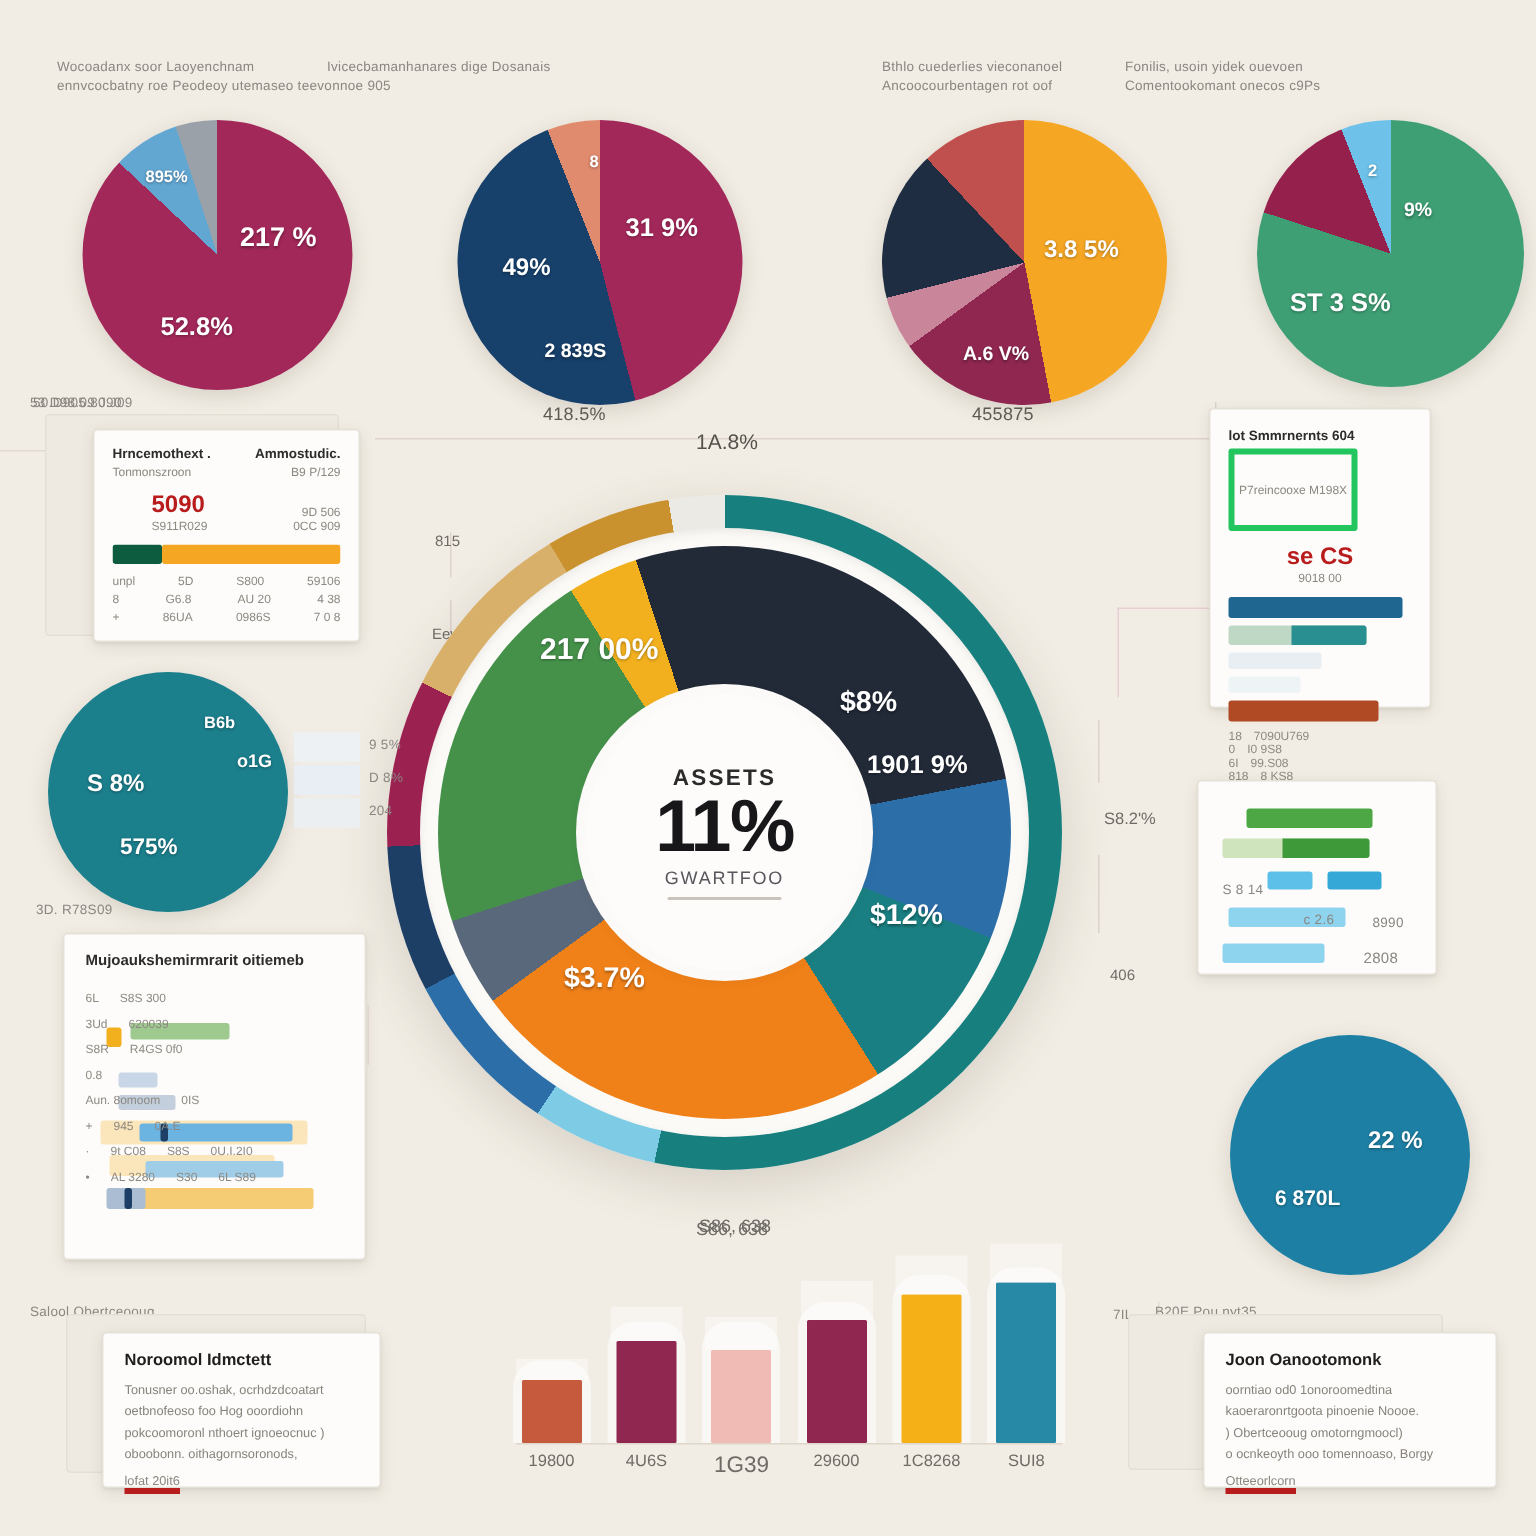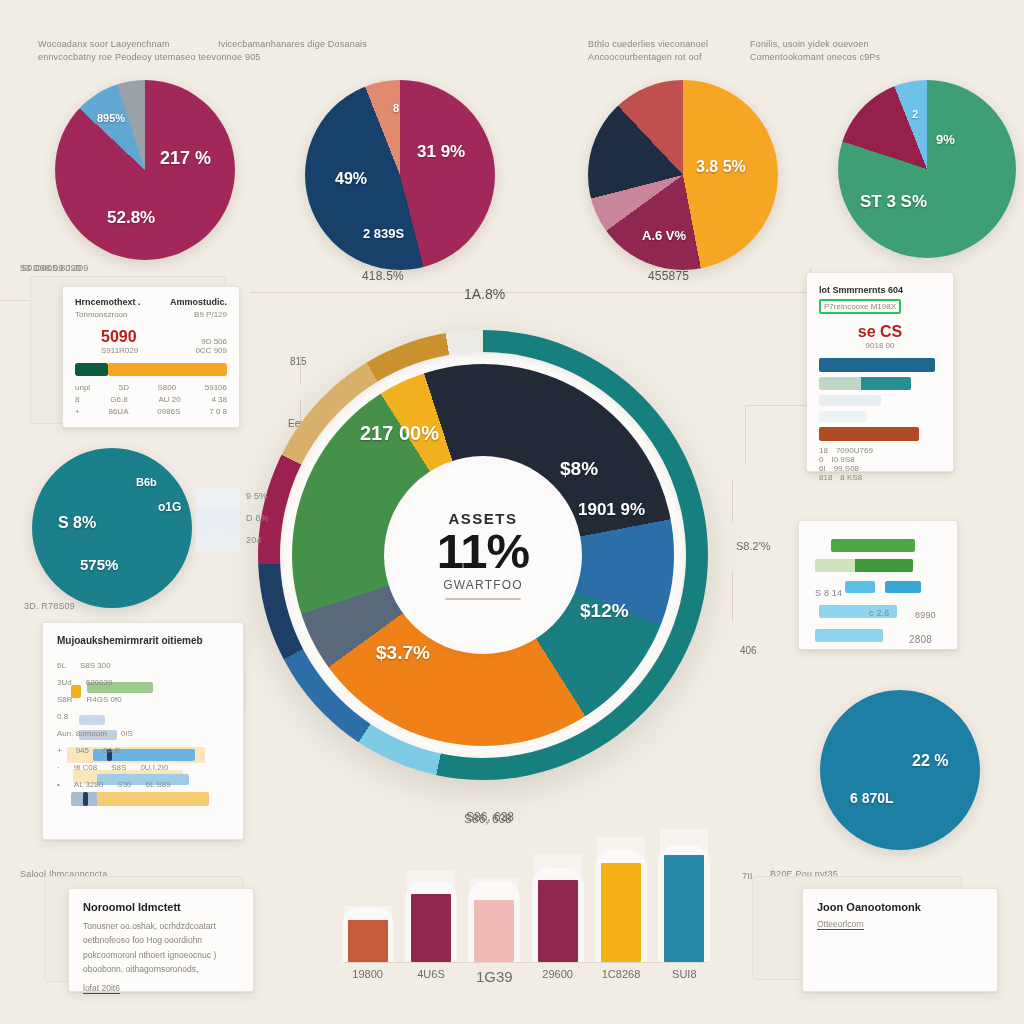--- a/index.html
+++ b/index.html
@@ -82,21 +82,21 @@
   .vbar { position: absolute; bottom: 0; border-radius: 1px; }
   .vbar-ghost { position: absolute; bottom: 0; background: rgba(255,255,255,.55); border-radius: 1px; }
 
   .card-title { font-size: 9px; font-weight: bold; color: #2c2c2c; filter: blur(.4px); white-space: nowrap; }
   .card-sub   { font-size: 8px; color: #8c8880; filter: blur(.45px); white-space: nowrap; }
   .card-big   { font-size: 16px; font-weight: bold; color: #b91c1c; filter: blur(.35px); }
   .card-row   { font-size: 8px; color: #8d8982; filter: blur(.45px); white-space: nowrap; }
 
   .note-h { font-size: 11px; font-weight: bold; color: #1e1e1e; filter: blur(.4px); }
   .note-p { font-size: 8.5px; color: #87837c; line-height: 1.7; filter: blur(.45px); }
-  .note-link { font-size: 8.5px; color: #8a867f; border-bottom: 1px solid #b91c1c; filter: blur(.45px); }
+  .note-link { font-size: 8.5px; color: #8a867f; border-bottom: 4px solid #b91c1c; filter: blur(.45px); }
 </style>
 </head>
 <body>
 
 <div id="stage">
 
   <div class="abs blur-txt" style="left:38px;top:38px;">
     <div>Wocoadanx soor Laoyenchnam</div>
     <div>ennvcocbatny roe Peodeoy utemaseo teevonnoe 905</div>
   </div>
@@ -308,21 +308,21 @@
           <span class="card-row">•</span>
           <span class="card-row">AL 3280</span>
           <span class="card-row">S30</span>
           <span class="card-row">6L S89</span>
         </div>
       </div>
   </div>
 
   <div class="abs card" style="left:806px;top:272px;width:148px;height:200px;padding:12px 12px;">
     <div class="card-title">lot Smmrnernts 604</div>
-    <div class="card-sub" style="margin-top:4px;border:2px solid #22c55e;border-radius:2px;padding:1px 3px;display:inline-block;">P7reincooxe M198X</div>
+    <div class="card-sub" style="margin-top:4px;border:4px solid #22c55e;border-radius:2px;padding:19px 3px;display:inline-block;">P7reincooxe M198X</div>
     <div style="text-align:center;margin-top:9px;">
       <div class="card-big">se CS</div>
       <div class="card-sub">9018 00</div>
     </div>
     <div id="rtc-bars" style="margin-top:8px;">
         <div style="position: relative; width: 116px; height: 14px; margin-bottom: 5px; background: rgb(31, 102, 144); border-radius: 2px;"></div>
         <div style="position: relative; width: 92px; height: 13px; margin-bottom: 5px; background: rgb(191, 216, 198); border-radius: 2px;">
           <div style="position: absolute; inset: 0px 0px 0px 42px; background: rgb(42, 143, 144); border-radius: 0px 2px 2px 0px;"></div>
         </div>
         <div style="position: relative; width: 62px; height: 11px; margin-bottom: 5px; background: rgb(233, 238, 242); border-radius: 2px;"></div>
@@ -400,34 +400,40 @@
     <div id="bb-ticks" style="position:absolute;left:0;top:162px;width:380px;">
         <div class="axis-lbl" style="position: absolute; left: 0px; width: 63.3333px; text-align: center; font-size: 11px;">19800</div>
         <div class="axis-lbl" style="position: absolute; left: 63.3333px; width: 63.3333px; text-align: center; font-size: 11px;">4U6S</div>
         <div class="axis-lbl" style="position: absolute; left: 126.667px; width: 63.3333px; text-align: center; font-size: 15px;">1G39</div>
         <div class="axis-lbl" style="position: absolute; left: 190px; width: 63.3333px; text-align: center; font-size: 11px;">29600</div>
         <div class="axis-lbl" style="position: absolute; left: 253.333px; width: 63.3333px; text-align: center; font-size: 11px;">1C8268</div>
         <div class="axis-lbl" style="position: absolute; left: 316.667px; width: 63.3333px; text-align: center; font-size: 11px;">SUI8</div>
       </div>
   </div>
 
-  <div class="abs blur-txt" style="left:20px;top:868px;">Salool Ihmcaoncncta</div>
+  <div class="abs blur-txt" style="left:20px;top:868px;">Salool Obertceooug</div>
   <div class="abs ghost-card" style="left:44px;top:876px;width:200px;height:106px;"></div>
   <div class="abs card" style="left:68px;top:888px;width:186px;height:104px;padding:12px 14px;">
     <div class="note-h">Noroomol Idmctett</div>
     <div id="bln-body" style="margin-top:6px;">
         <div class="note-p">Tonusner oo.oshak, ocrhdzdcoatart</div>
         <div class="note-p">oetbnofeoso foo Hog ooordiohn</div>
         <div class="note-p">pokcoomoronl nthoert ignoeocnuc )</div>
         <div class="note-p">oboobonn. oithagornsoronods,</div>
       </div>
     <div class="note-link" style="display:inline-block;margin-top:4px;">lofat 20it6</div>
   </div>
 
   <div class="abs blur-txt" style="left:770px;top:868px;">B20E Pou nyt35</div>
   <div class="abs blur-txt" style="left:742px;top:870px;">7IL</div>
   <div class="abs ghost-card" style="left:752px;top:876px;width:210px;height:104px;"></div>
   <div class="abs card" style="left:802px;top:888px;width:196px;height:104px;padding:12px 14px;">
     <div class="note-h">Joon Oanootomonk</div>
+    <div id="brn-body" style="margin-top:6px;">
+        <div class="note-p">oorntiao od0 1onoroomedtina</div>
+        <div class="note-p">kaoeraronrtgoota pinoenie Noooe.</div>
+        <div class="note-p">) Obertceooug omotorngmoocl)</div>
+        <div class="note-p">o ocnkeoyth ooo tomennoaso, Borgy</div>
+      </div>
     <div class="note-link" style="display:inline-block;margin-top:4px;">Otteeorlcorn</div>
   </div>
 
 </div>
 
 </body></html>

